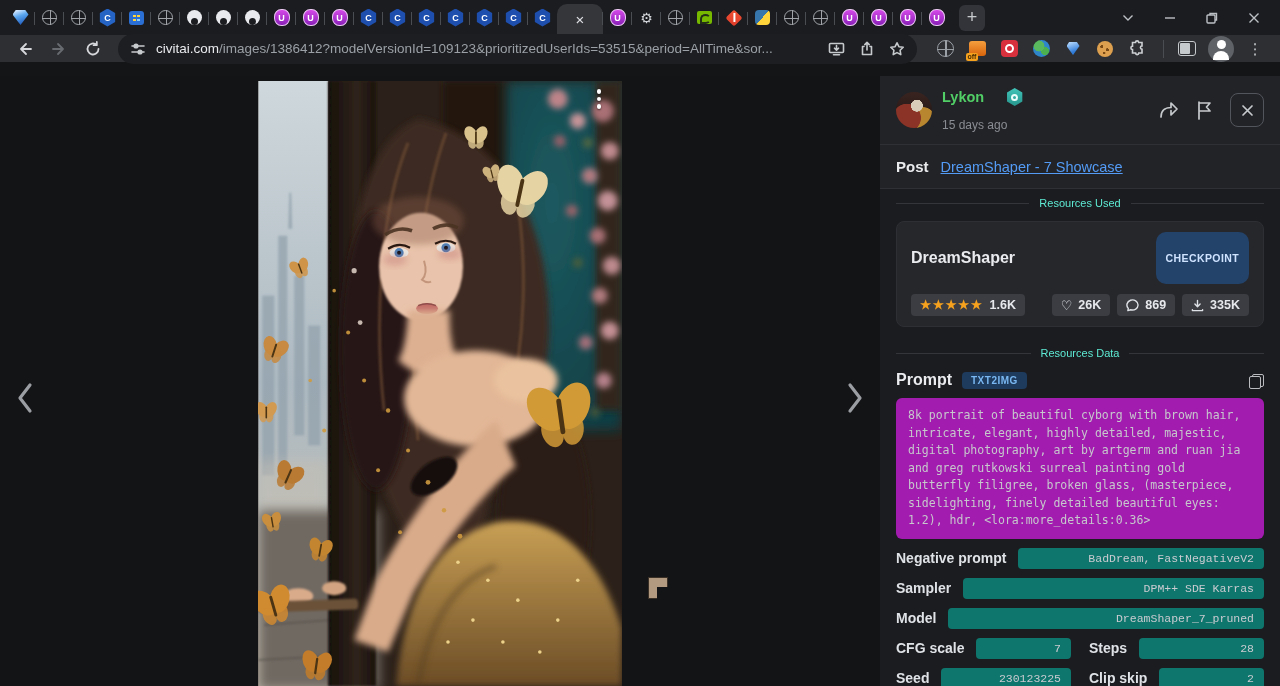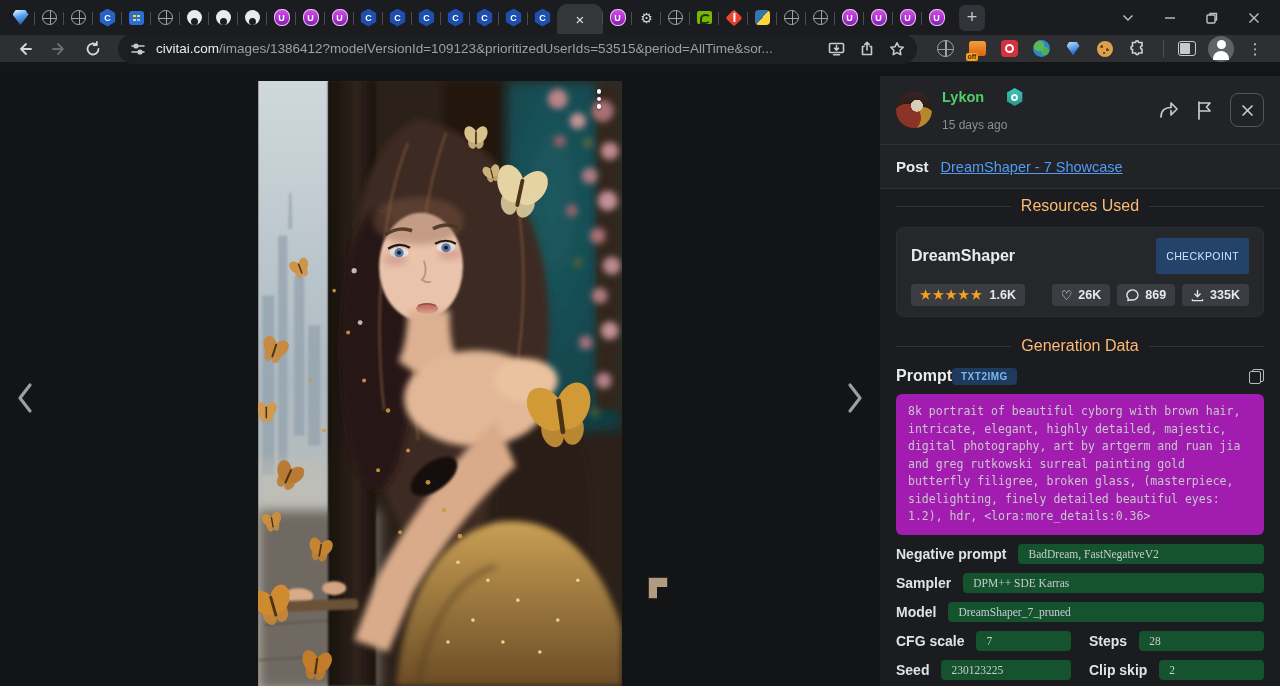--- a/index.html
+++ b/index.html
@@ -96,44 +96,44 @@
   .vbadge{width:17px;height:18px;background:linear-gradient(#41c5ba,#27958c);clip-path:polygon(50% 0,95% 25%,95% 75%,50% 100%,5% 75%,5% 25%);display:flex;align-items:center;justify-content:center}
   .vbadge i{width:7px;height:7px;border:2px solid #eafcfa;border-radius:50%}
   .utime{color:#8a8d93;font-size:12px;margin-top:12px}
   .pactions{margin-left:auto;display:flex;align-items:center;gap:16px}
   .pactions svg{stroke:#c7cacd;fill:none;stroke-width:1.7;stroke-linecap:round;stroke-linejoin:round}
   .closebtn{width:34px;height:34px;border:1px solid #52555c;border-radius:8px;display:flex;align-items:center;justify-content:center}
   .postrow{display:flex;align-items:center;gap:12px;padding:13px 16px;border-top:1px solid #2f3035}
   .postlabel{font-size:15px;font-weight:700;color:#e8eaec}
   .postlink{font-size:14.5px;color:#539bf5;text-decoration:underline}
   .scrollsec{flex:1;background:#1b1c1f;border-top:1px solid #2f3035;padding:8px 16px 0;overflow:hidden}
-  .sep{display:flex;align-items:center;gap:10px;color:#fdba74;font-size:16px;white-space:nowrap}
+  .sep{display:flex;align-items:center;gap:10px;color:#5eead4;font-size:11px;white-space:nowrap}
   .sep::before,.sep::after{content:'';flex:1;height:1px;background:#34353a}
   .rescard{margin-top:12px;background:#26272b;border:1px solid #2e2f34;border-radius:8px;padding:10px 14px}
   .resrow1{display:flex;align-items:center}
   .resname{font-size:16px;font-weight:700;color:#e9ebee}
-  .chkbadge{margin-left:auto;background:#23436b;color:#cfe3ff;font-size:10.5px;font-weight:400;letter-spacing:.4px;padding:12px 10px;border-radius:2px}
+  .chkbadge{margin-left:auto;background:#23436b;color:#cfe3ff;font-size:10.5px;font-weight:700;letter-spacing:.4px;padding:20px 10px;border-radius:10px}
   .resrow2{display:flex;align-items:center;margin-top:10px}
   .pill{background:#3b3d43;border-radius:4px;padding:4px 9px;display:flex;align-items:center;gap:6px;font-size:12.5px;font-weight:700;color:#e6e8eb}
   .stars{color:#f6a21e;font-size:12.5px;letter-spacing:1.5px;line-height:1}
   .statpills{margin-left:auto;display:flex;gap:7px}
   .pill .hglyph{font-size:13px;font-weight:400;line-height:1;color:#dfe2e6}
   .pill svg{stroke:#dfe2e6;fill:none;stroke-width:1.5;stroke-linecap:round;stroke-linejoin:round}
   .gensep{margin-top:20px}
-  .prompthead{display:flex;align-items:center;gap:0;margin-top:12px}
+  .prompthead{display:flex;align-items:flex-end;gap:10px;margin-top:12px}
   .promptlabel{font-size:16px;font-weight:700;color:#e9ebee}
   .txtbadge{background:#1e3a5c;color:#79b8f2;font-size:10px;font-weight:700;letter-spacing:.5px;padding:3px 9px;border-radius:4px}
   .copyic{margin-left:auto;width:15px;height:15px;position:relative}
   .copyic::before{content:'';position:absolute;right:0;top:0;width:10px;height:11px;border:1.6px solid #b9bbbf;border-radius:2px}
   .copyic::after{content:'';position:absolute;left:0;bottom:0;width:10px;height:11px;border:1.6px solid #b9bbbf;border-radius:2px;background:#1b1c1f}
   .promptbox{margin-top:9px;background:#a21caf;border-radius:6px;padding:9px 12px;
      font-family:"DejaVu Sans Mono",monospace;font-size:11.5px;line-height:17.5px;color:#c6c8cc;word-break:break-word}
   .frow{display:flex;align-items:center;margin-top:9px;gap:12px}
   .flabel{font-size:14px;font-weight:700;color:#dfe2e6;white-space:nowrap}
-  .fval{flex:1;background:#14532d;border-radius:4px;padding:4px 10px;font-family:Liberation Serif, serif;font-size:11.5px;color:#c9cbd0;text-align:left;white-space:nowrap;overflow:hidden}
+  .fval{flex:1;background:#0f766e;border-radius:4px;padding:4px 10px;font-family:Liberation Mono, monospace;font-size:11.5px;color:#c9cbd0;text-align:right;white-space:nowrap;overflow:hidden}
   .fcols{display:flex;gap:18px;margin-top:9px}
   .fcol{flex:1;display:flex;align-items:center;gap:12px;min-width:0}
   .copybtn{margin-top:12px;height:40px;background:#2c4368;border-radius:8px;display:flex;justify-content:center;padding-top:7px}
   .copybtn .cic{width:13px;height:13px;position:relative;opacity:.9}
   .copybtn .cic::before{content:'';position:absolute;right:0;top:0;width:9px;height:10px;border:1.5px solid #b8cdee;border-radius:2px}
 </style>
 </head>
 <body>
 
 <div class="stage">
@@ -574,21 +574,21 @@
               <div class="pill">
                 <svg width="13" height="13" viewBox="0 0 14 14">
                     <path d="M7 1.5 V8 M4.2 5.5 L7 8.3 L9.8 5.5 M1.5 11.5 V12.5 H12.5 V11.5"></path>
                   </svg>
                 <span>335K</span>
               </div>
             </div>
           </div>
         </div>
 
-        <div class="sep gensep">Generation Data</div>
+        <div class="sep gensep">Resources Data</div>
 
         <div class="prompthead">
           <span class="promptlabel">Prompt</span>
           <span class="txtbadge">TXT2IMG</span>
           <span class="copyic"></span>
         </div>
 
         <div class="promptbox">8k portrait of beautiful cyborg with brown hair, intricate, elegant, highly detailed, majestic, digital photography, art by artgerm and ruan jia and greg rutkowski surreal painting gold butterfly filigree, broken glass, (masterpiece, sidelighting, finely detailed beautiful eyes: 1.2), hdr, &lt;lora:more_details:0.36&gt;</div>
 
         <div class="frow">

